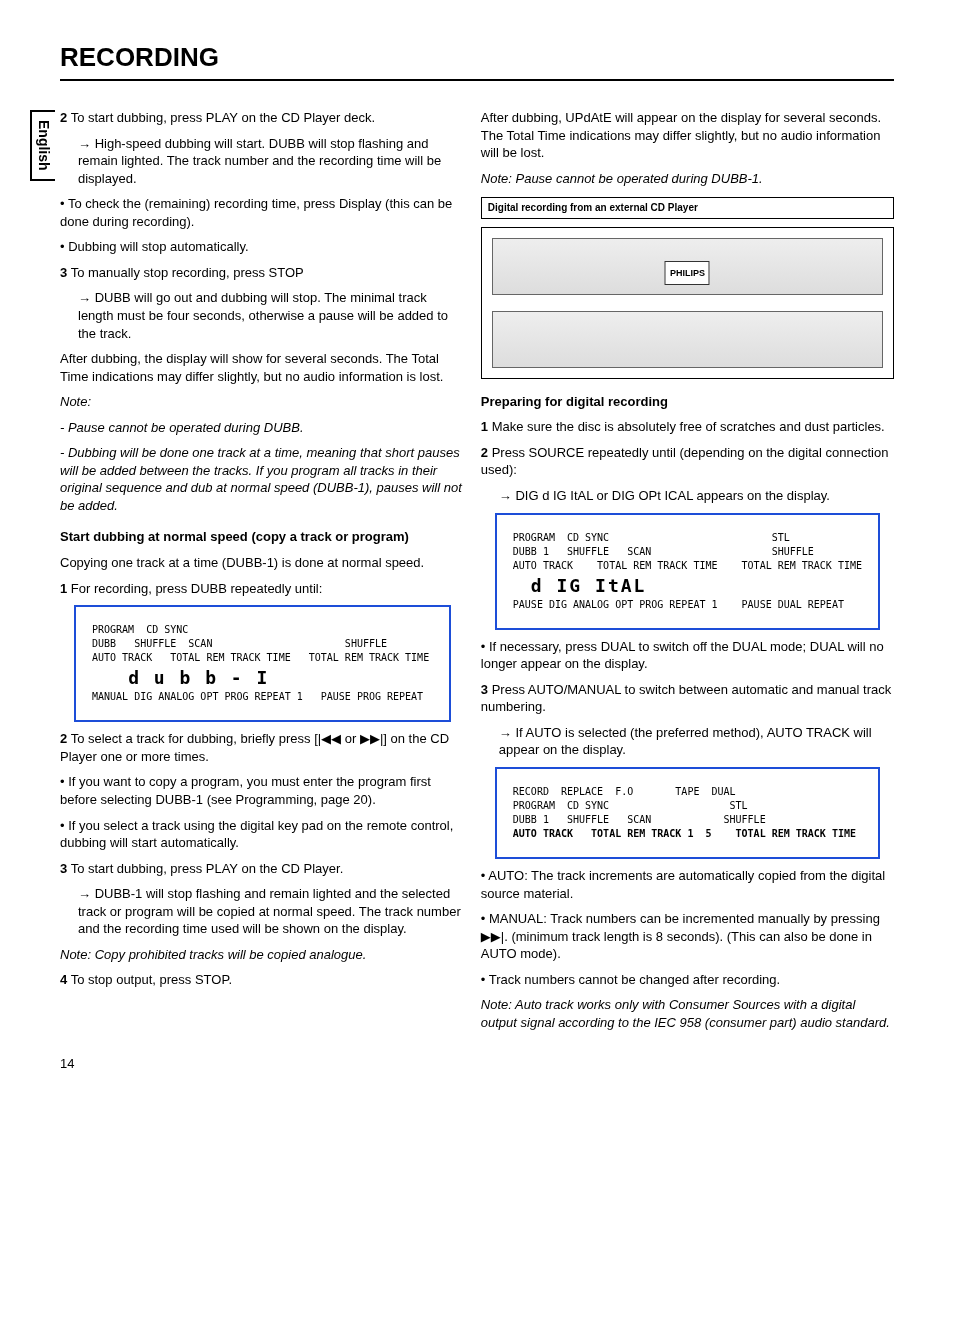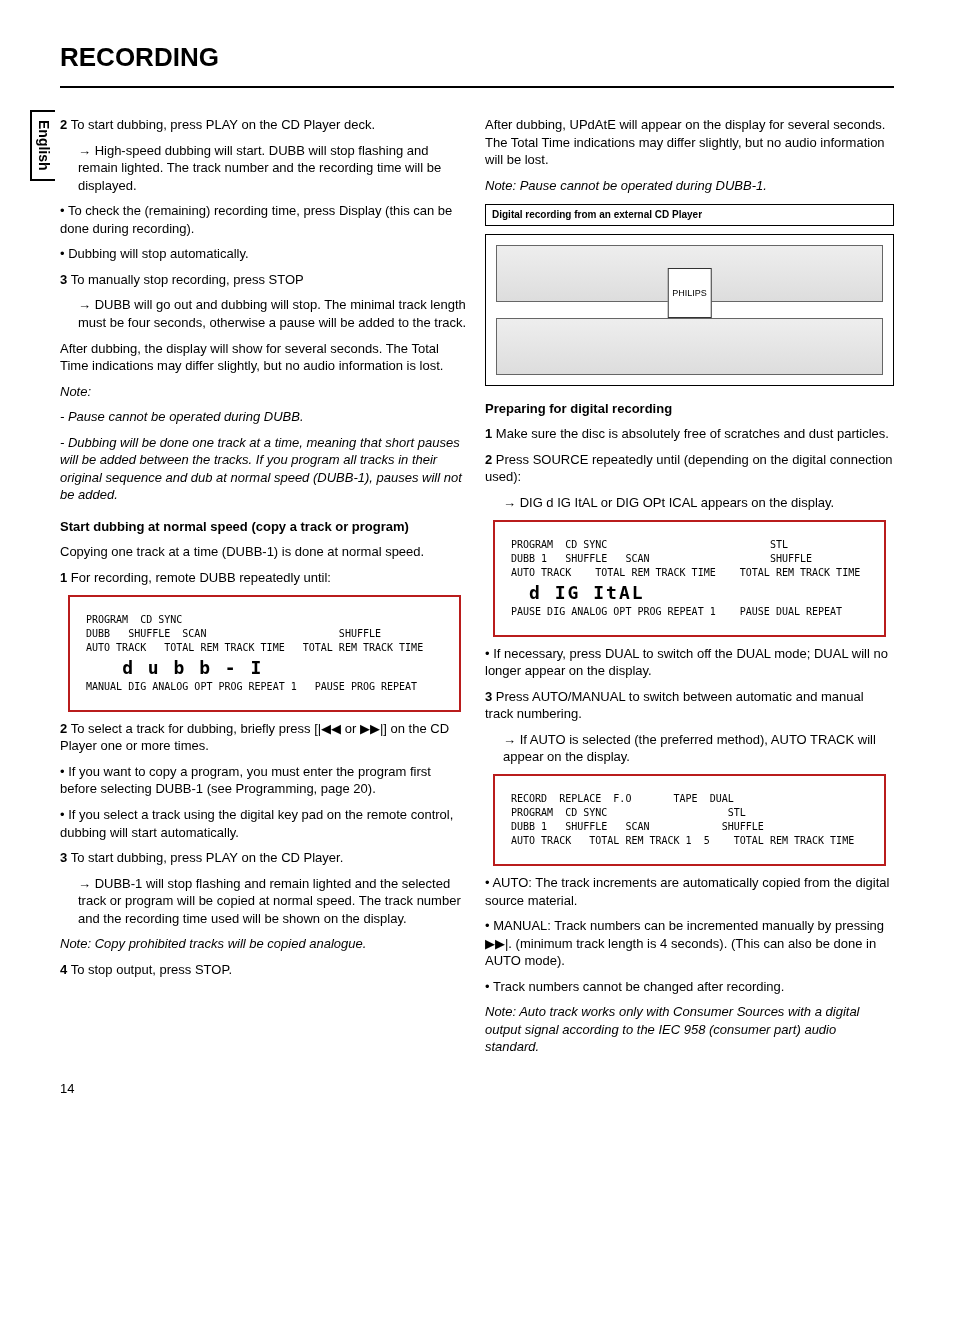--- a/index.html
+++ b/index.html
@@ -8,21 +8,21 @@
   line-height: 1.35;
   margin: 0;
   padding: 40px 60px;
   width: 834px;
   color: #000;
 }
 .title {
   font-size: 26px;
   font-weight: bold;
   border-bottom: 2px solid #000;
-  padding-bottom: 11px;
+  padding-bottom: 4px;
   margin-bottom: 20px;
 }
 .columns {
   display: flex;
   gap: 16px;
 }
 .col {
   flex: 1;
 }
 .lang-tab {
@@ -37,21 +37,21 @@
   padding: 8px 2px;
   font-size: 14px;
 }
 .step-num {
   font-weight: bold;
 }
 p {
   margin: 8px 0;
 }
 .bold {
-  font-weight: normal;
+  font-weight: bold;
   text-align: right;
 }
 .italic {
   font-style: italic;
 }
 .arrow::before {
   content: "→ ";
 }
 .bullet::before {
   content: "• ";
@@ -64,26 +64,26 @@
   margin-top: 14px;
 }
 .boxed-h {
   font-weight: bold;
   border: 1px solid #000;
   padding: 3px 6px;
   font-size: 10px;
   margin-top: 10px;
 }
 .display-box {
-  border: 2px solid #b91c1c;
+  border: 2px solid #1d4ed8;
   padding: 16px;
   font-family: monospace;
   font-size: 10px;
   background: #fff;
-  margin: 8px 8px;
+  margin: 8px 14px;
   line-height: 1.4;
   white-space: pre;
 }
 .seg {
   font-family: monospace;
   letter-spacing: 2px;
   font-size: 18px;
   font-weight: bold;
 }
 .device-img {
@@ -101,22 +101,22 @@
 }
 .device-bot {
   position:absolute;
   bottom:10px; left:10px; right:10px; height:55px;
   border:1px solid #666;
   background: linear-gradient(#eee,#ddd);
 }
 .device-label {
   position:absolute;
   top:22px; left:50%; transform:translateX(-50%);
-  font-size:9px; font-weight:normal;
-  border:1px solid #333; padding:18px 4px; background:#fff;
+  font-size:9px; font-weight:bold;
+  border:1px solid #333; padding:5px 4px; background:#fff;
 }
 .page-num {
   margin-top: 16px;
   font-size: 13px;
 }
 </style>
 </head>
 <body>
 
 <div class="lang-tab">English</div>
@@ -137,21 +137,21 @@
 
     <p>After dubbing, the display will show for several seconds. The Total Time indications may differ slightly, but no audio information is lost.</p>
 
     <p class="italic">Note:</p>
     <p class="italic dash">Pause cannot be operated during DUBB.</p>
     <p class="italic dash">Dubbing will be done one track at a time, meaning that short pauses will be added between the tracks. If you program all tracks in their original sequence and dub at normal speed (DUBB-1), pauses will not be added.</p>
 
     <p class="section-h">Start dubbing at normal speed (copy a track or program)</p>
     <p>Copying one track at a time (DUBB-1) is done at normal speed.</p>
 
-    <p><span class="step-num">1</span> <span>For recording, remote DUBB repeatedly until:</span></p>
+    <p><span class="step-num">1</span> <span>For recording, press DUBB repeatedly until:</span></p>
 
     <div class="display-box"><span>PROGRAM  CD SYNC</span>
 <span>DUBB   SHUFFLE  SCAN                      SHUFFLE</span>
 <span>AUTO TRACK   TOTAL REM TRACK TIME   TOTAL REM TRACK TIME</span>
       <span class="seg">d u b b - I</span>
 <span>MANUAL DIG ANALOG OPT PROG REPEAT 1   PAUSE PROG REPEAT</span></div>
 
     <p><span class="step-num">2</span> <span>To select a track for dubbing, briefly press [|◀◀ or ▶▶|] on the CD Player one or more times.</span></p>
 
     <p class="bullet">If you want to copy a program, you must enter the program first before selecting DUBB-1 (see Programming, page 20).</p>
@@ -198,21 +198,21 @@
 
     <p><span class="step-num">3</span> <span>Press AUTO/MANUAL to switch between automatic and manual track numbering.</span></p>
     <p class="arrow" style="margin-left:18px">If AUTO is selected (the preferred method), AUTO TRACK will appear on the display.</p>
 
     <div class="display-box"><span>RECORD  REPLACE  F.O       TAPE  DUAL</span>
 <span>PROGRAM  CD SYNC                    STL</span>
 <span>DUBB 1   SHUFFLE   SCAN            SHUFFLE</span>
 <span class="bold">AUTO TRACK   TOTAL REM TRACK 1  5    TOTAL REM TRACK TIME</span></div>
 
     <p class="bullet">AUTO:   The track increments are automatically copied from the digital source material.</p>
-    <p class="bullet">MANUAL: Track numbers can be incremented manually by pressing ▶▶|. (minimum track length is 4 seconds). (This can also be done in AUTO mode).</p>
+    <p class="bullet">MANUAL: Track numbers can be incremented manually by pressing ▶▶|. (minimum track length is 8 seconds). (This can also be done in AUTO mode).</p>
     <p class="bullet">Track numbers cannot be changed after recording.</p>
 
     <p class="italic">Note: Auto track works only with Consumer Sources with a digital output signal according to the IEC 958 (consumer part) audio standard.</p>
 
   </div>
 </div>
 
 <div class="page-num">14</div>
 
 </body></html>

